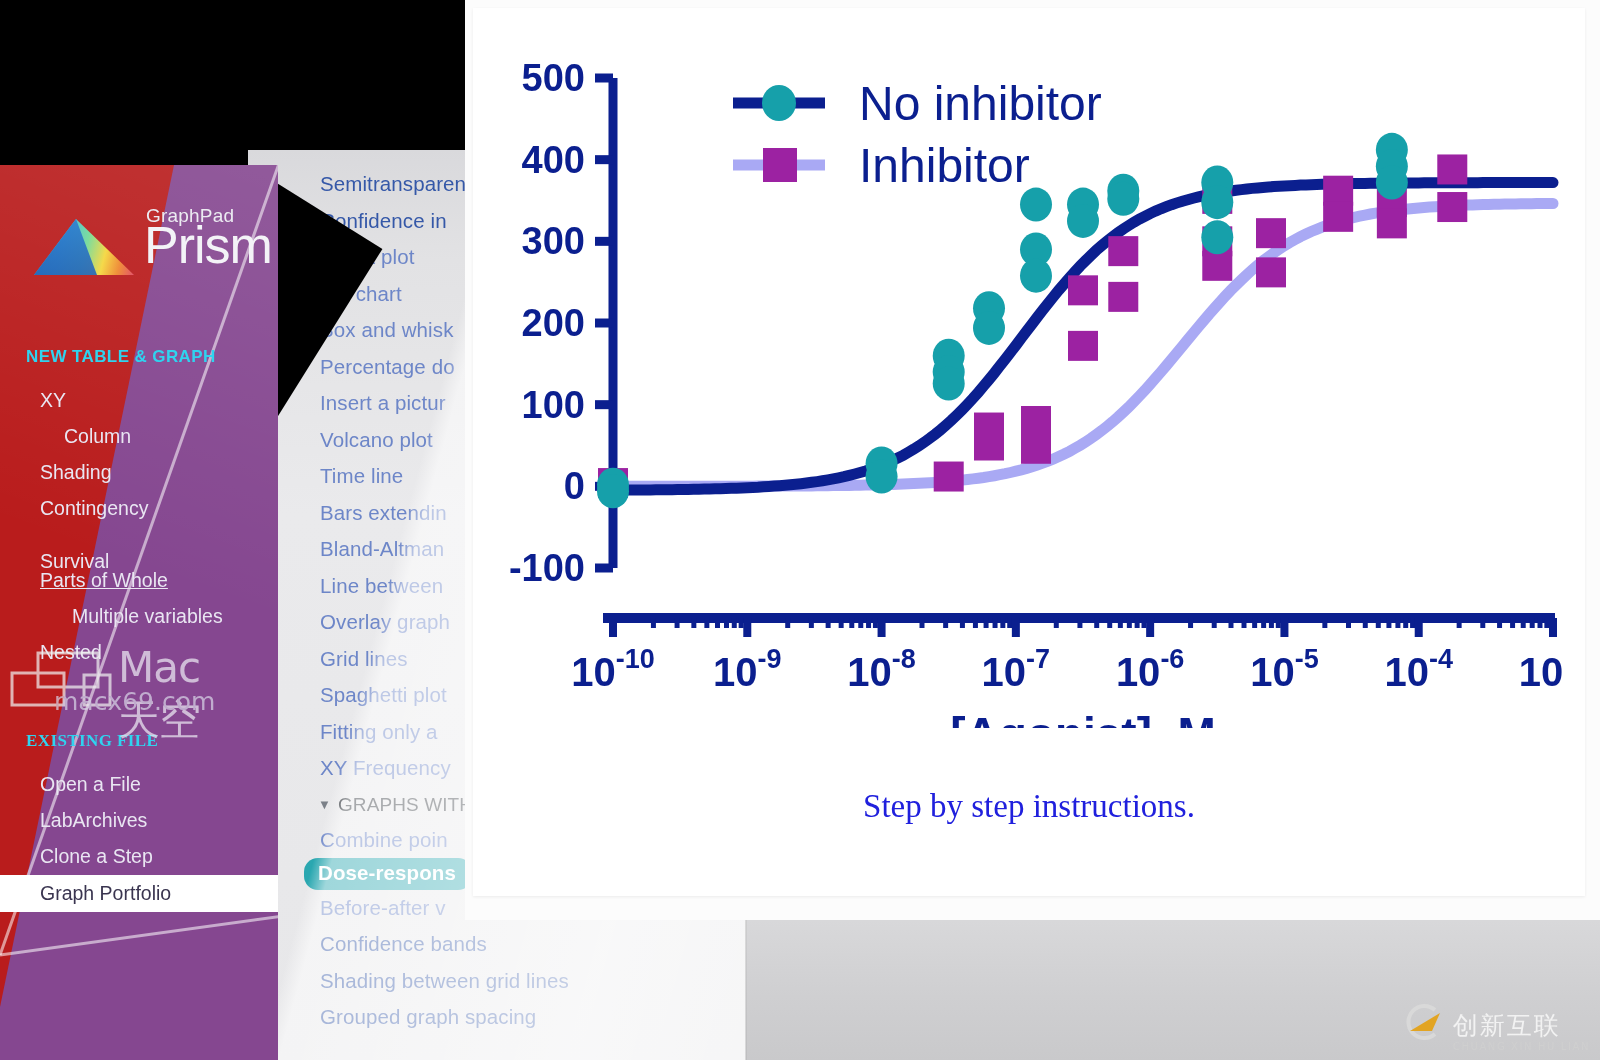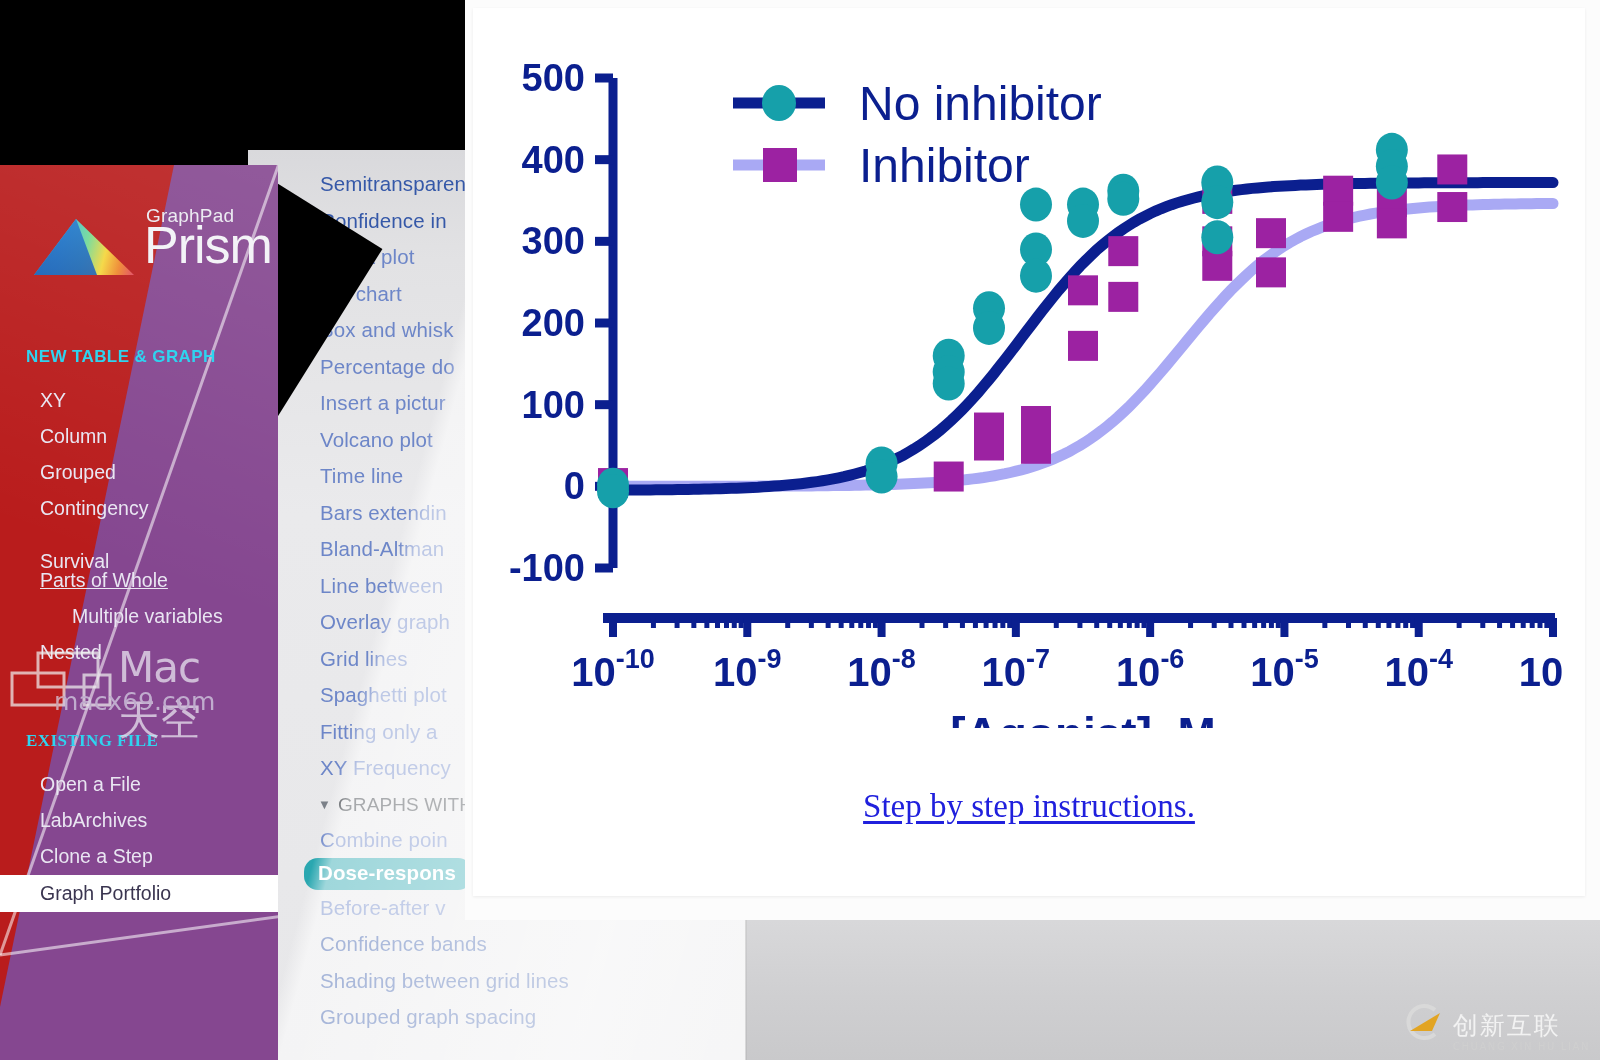--- a/index.html
+++ b/index.html
@@ -96,21 +96,21 @@
   }
   .preview .inner{
     position:absolute;left:8px;top:8px;width:1112px;height:888px;background:#ffffff;
     box-shadow:0 1px 3px rgba(0,0,0,.07);
   }
   .chartwrap{position:absolute;left:20px;top:40px;width:1070px;height:680px;}
   .link{
     position:absolute;left:0;top:780px;width:1112px;text-align:center;
     font-family:"Liberation Serif","DejaVu Serif",serif;font-size:33px;color:#2020dd;
   }
-  .link span{text-decoration:underline;text-underline-offset:4px;}
+  .link span{text-underline-offset:4px;}
 
   
   .wm2{position:absolute;right:10px;bottom:8px;display:flex;align-items:center;gap:9px;z-index:9;}
   .wm2 .cx{width:42px;height:42px;position:relative;}
   .wm2 .txt{display:flex;flex-direction:column;line-height:1;}
   .wm2 .cn{font-size:25px;color:#f2f2f2;font-family:"DejaVu Sans",sans-serif;letter-spacing:2px;margin-top:22px;}
   .wm2 .en{font-size:10px;color:#cfcfcf;letter-spacing:1.6px;margin-top:4px;font-family:"DejaVu Sans",sans-serif;}
 </style>
 </head>
 <body>
@@ -138,22 +138,22 @@
     <div class="sb-inner">
       <div class="logo">
         <div class="tri"></div>
         <div class="tri2"></div>
         <div class="gp">GraphPad</div>
         <div class="pr">Prism</div>
       </div>
       <div id="sbsections">
           <div class="sec" style="top: 182px;">NEW TABLE &amp; GRAPH</div>
           <div class="sbitem" style="top: 224px;">XY</div>
-          <div class="sbitem" style="top: 260px;">Column</div>
-          <div class="sbitem" style="top: 296px;">Grouped</div>
+          <div class="sbitem" style="top: 260px; margin-left: 24px;">Column</div>
+          <div class="sbitem" style="top: 296px;">Shading</div>
           <div class="sbitem" style="top: 332px;">Contingency</div>
           <div class="sbitem" style="top: 385px;">Survival</div>
           <div class="sbitem" style="top: 404px; text-decoration: underline;">Parts of Whole</div>
           <div class="sbitem" style="top: 440px; margin-left: 32px;">Multiple variables</div>
           <div class="sbitem" style="top: 476px;">Nested</div>
           <div class="sec" style="top: 566px; font-family: Liberation Serif, serif;">EXISTING FILE</div>
           <div class="sbitem" style="top: 608px;">Open a File</div>
           <div class="sbitem" style="top: 644px;">LabArchives</div>
           <div class="sbitem" style="top: 680px;">Clone a Step</div>
           <div class="sbitem active" style="top: 710px;">Graph Portfolio</div>

